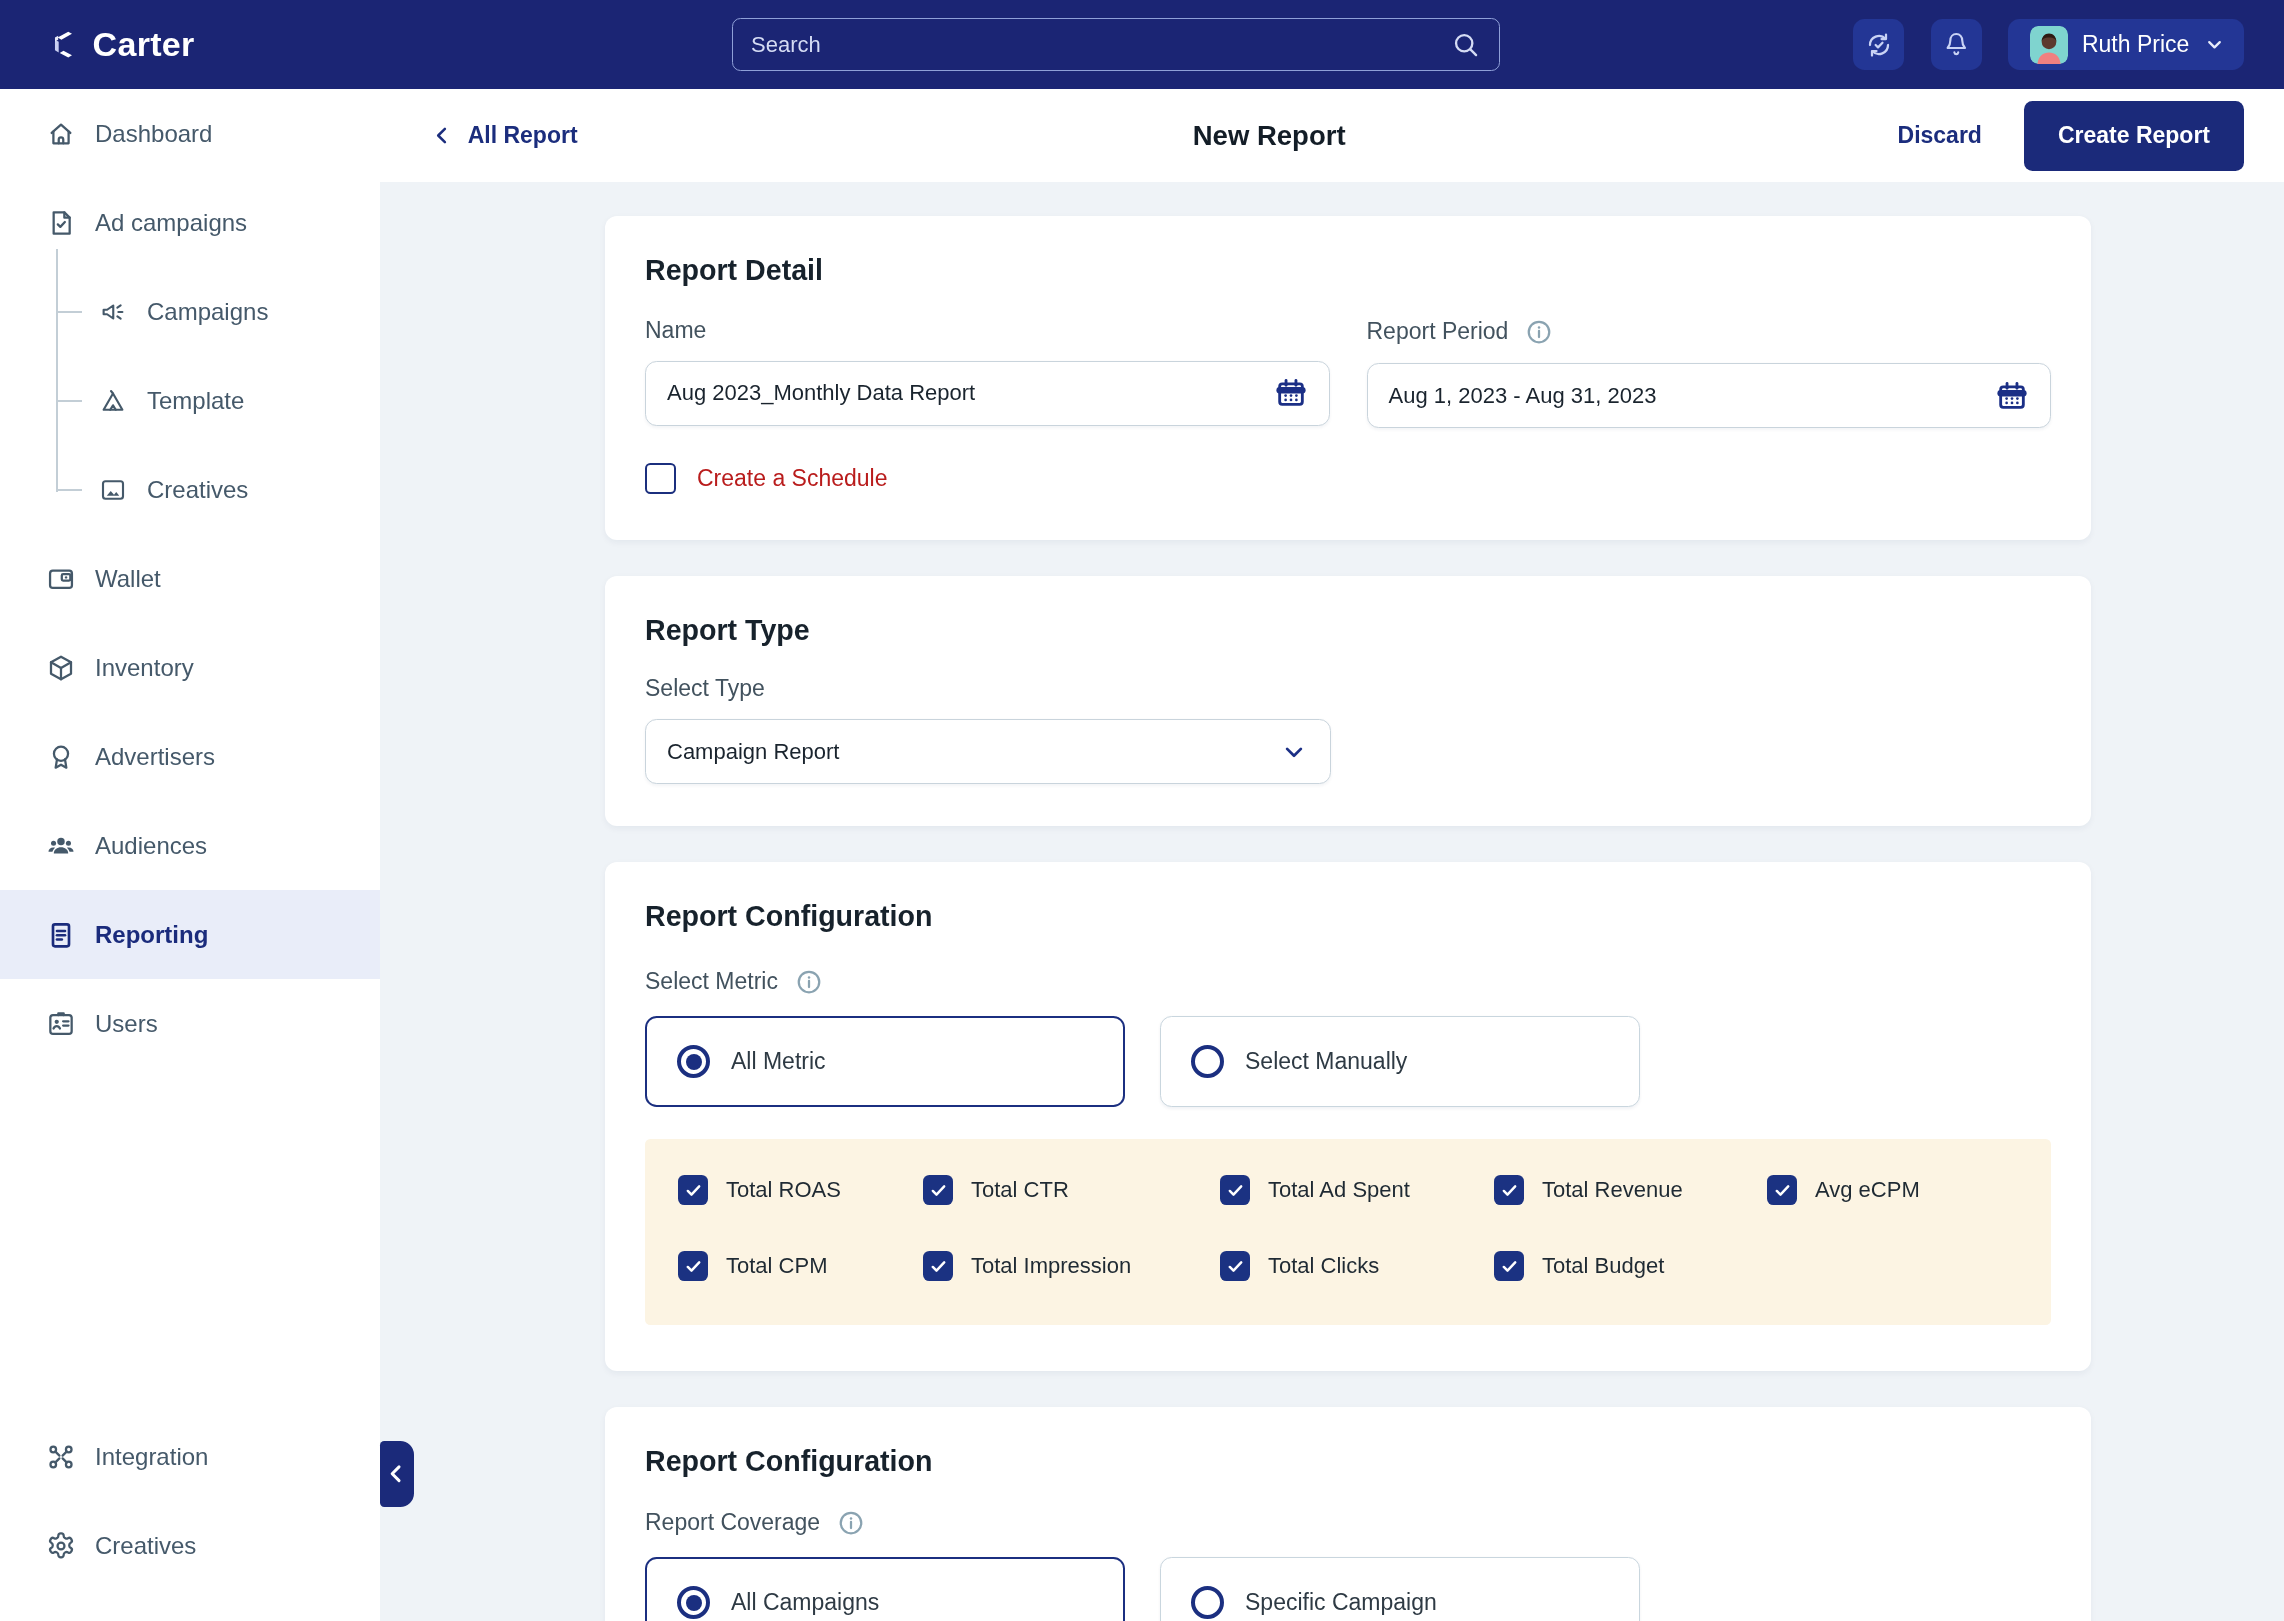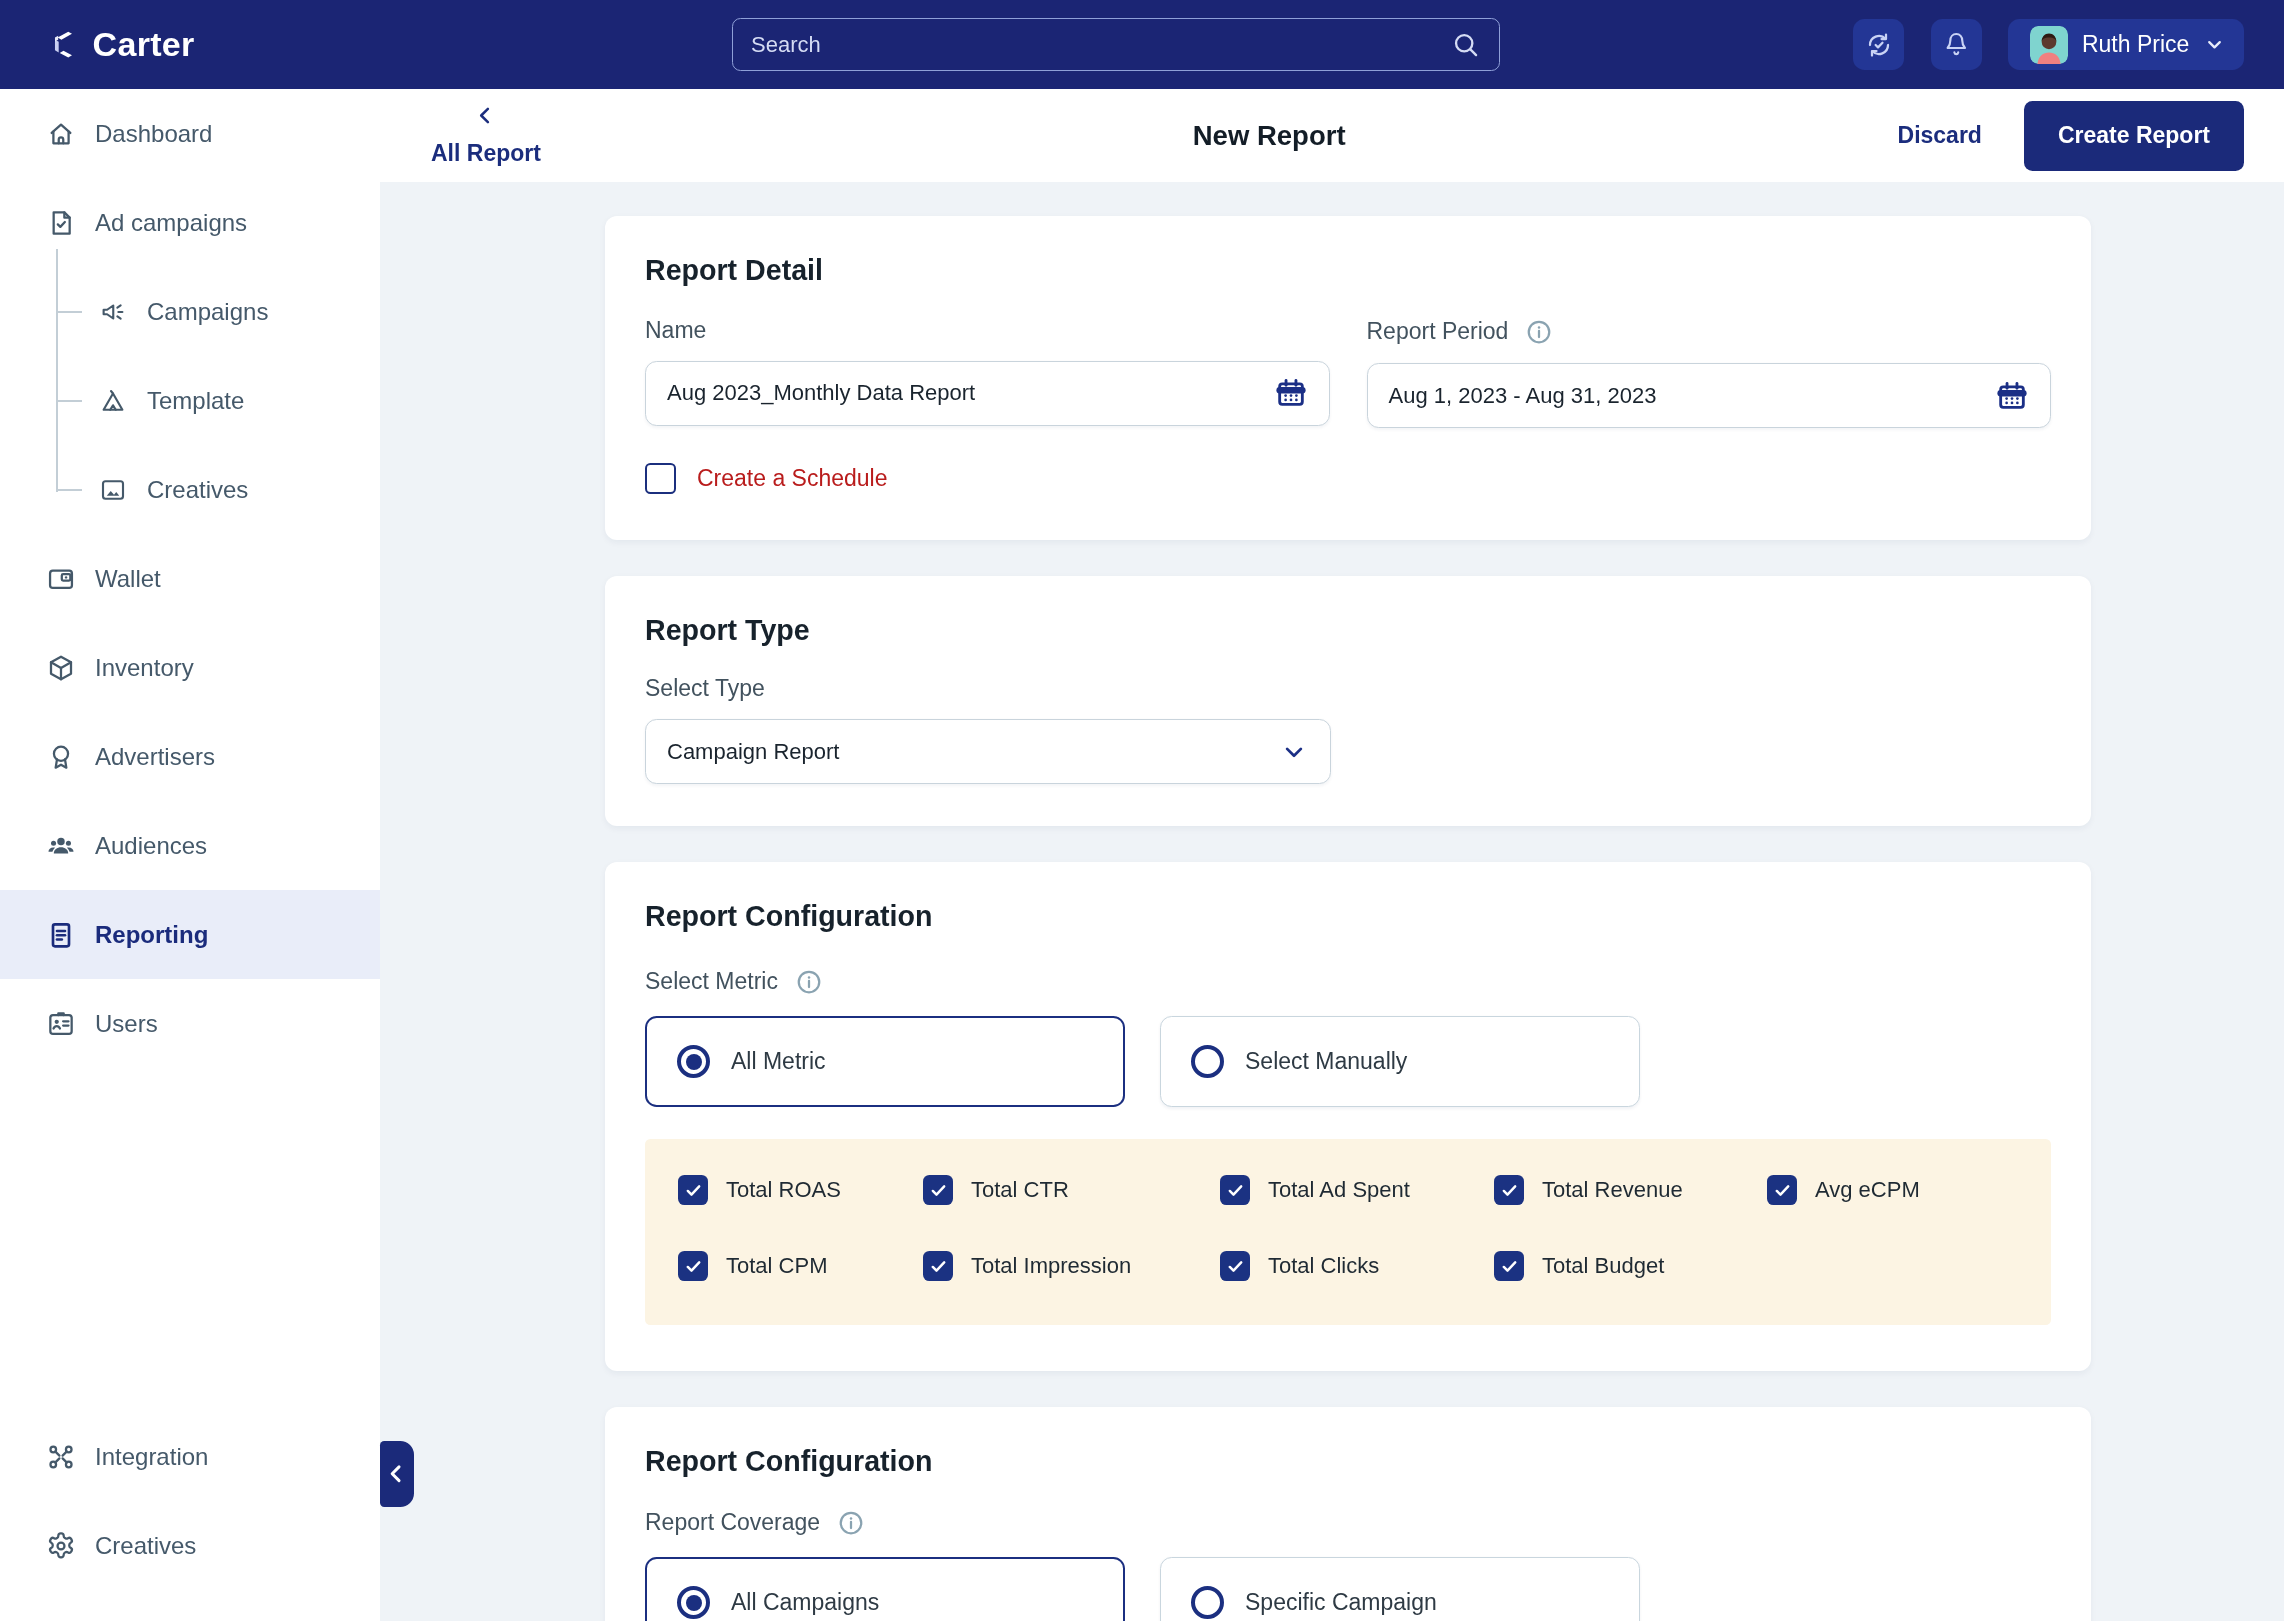--- a/index.html
+++ b/index.html
@@ -40,21 +40,21 @@
   .tree-v { position:absolute; left:56px; top:160px; width:1.6px; height:243px; background:#C3CED6; }
   .tree-h { position:absolute; left:56px; width:26.4px; height:1.6px; background:#C3CED6; }
   .side-bottom { position:absolute; left:0; right:0; }
   .collapse-tab { position:absolute; top:1352px; right:-34px; width:34px; height:66px;
     background:#1B2A7A; border-radius:4.2px 13.7px 13.7px 4.2px; display:flex; align-items:center;
     justify-content:center; cursor:pointer; }
 
   
   .page-header { position:relative; height:93px; background:#FFFFFF; display:flex; align-items:center; }
   .back-link { display:flex; align-items:center; gap:13.7px; margin-left:51px; cursor:pointer;
-    color:#1B2D7D; font-size:23px; font-weight:700;flex-direction:column; }
+    color:#1B2D7D; font-size:23px; font-weight:700; }
   .page-title { position:absolute; left:46.7%; transform:translateX(-50%);
     color:#131D27; font-size:27.5px; font-weight:700; white-space:nowrap; }
   .header-actions { position:absolute; right:40px; display:flex; align-items:center; gap:42px; }
   .discard-link { color:#1B2D7D; font-size:23px; font-weight:700; cursor:pointer; }
   .create-btn { height:70px; padding:0 34px; background:#1B2A7A; color:#FFFFFF; border:none;
     border-radius:8.5px; font-size:23px; font-weight:600; font-family:"Liberation Sans", sans-serif; cursor:pointer; }
 
   
   .content { padding:34px 0 0 225px; }
   .card { width:1486px; background:#FFFFFF; border-radius:12px; padding:37px 40px;

